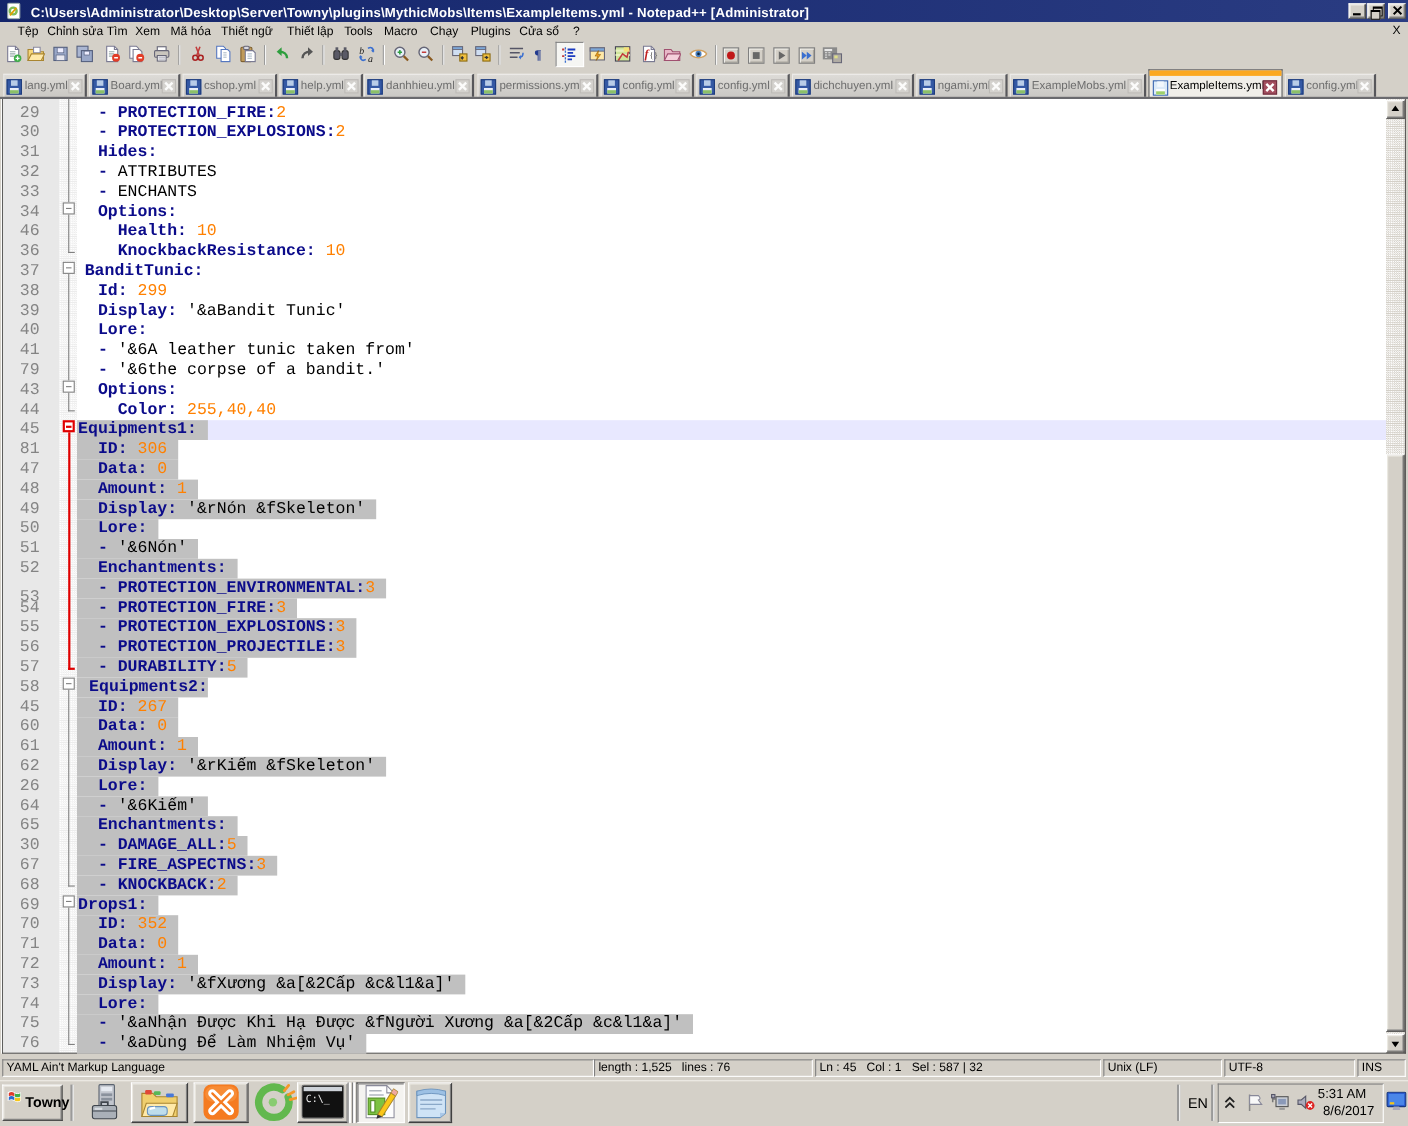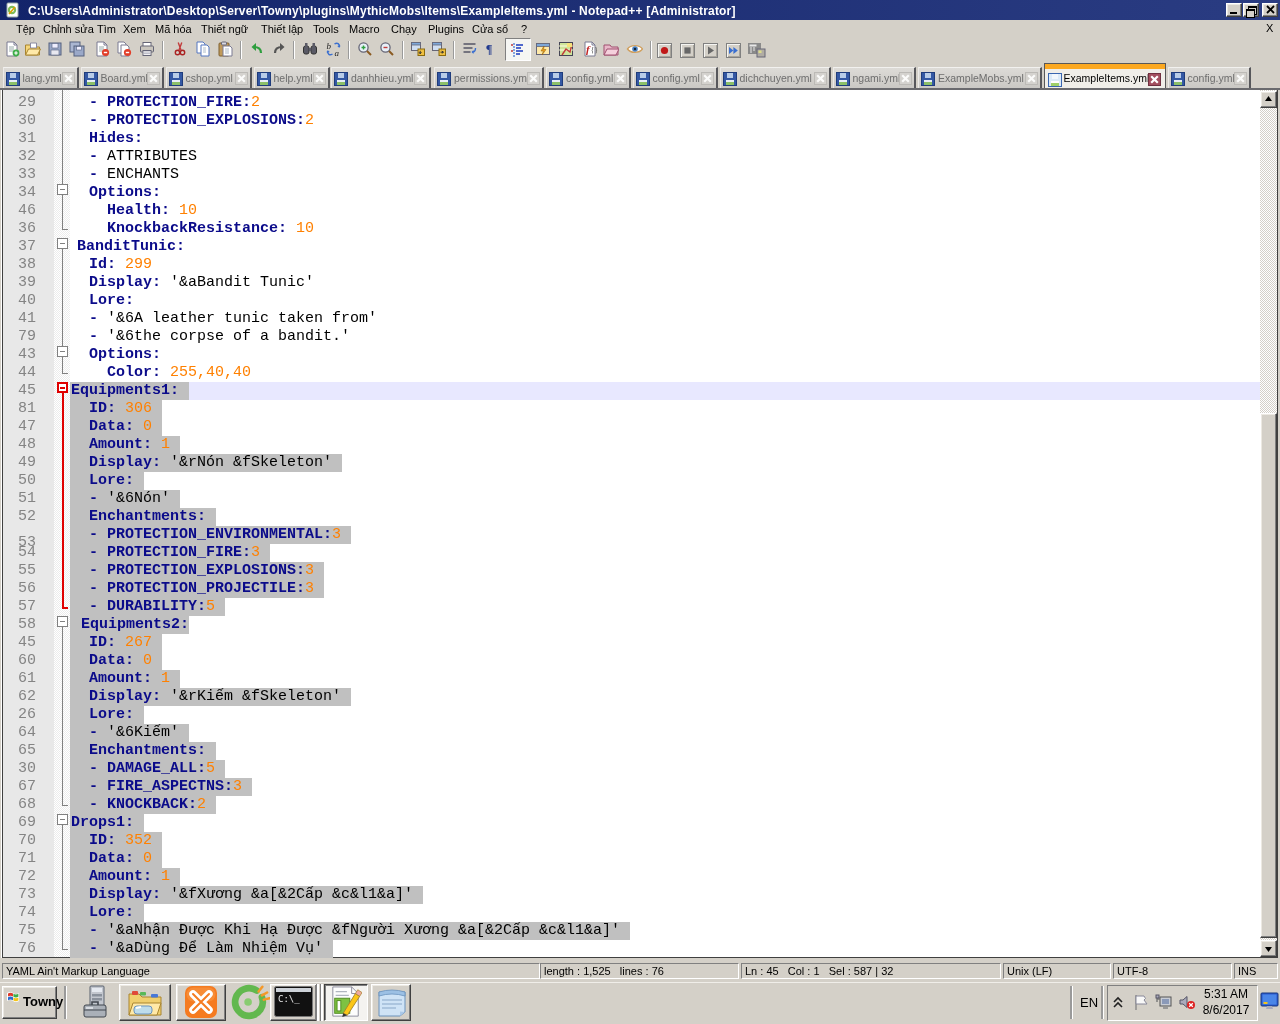--- a/index.html
+++ b/index.html
@@ -644,20 +644,20 @@
     <rect x="7" y="5" width="7" height="5" fill="#8a99b8"></rect>
     <rect x="8" y="13" width="5" height="2" fill="#999"></rect>
     <path d="M2 2v6M2 5h3" stroke="#777" stroke-width="1.4"></path>
     <rect x="1" y="1" width="3" height="3" fill="#aab" stroke="#556"></rect>
   </svg>
 <svg style="position:absolute;left:1178px;top:994px" width="18" height="17" viewBox="0 0 18 17">
     <path d="M2 6 h3 l4-3.5 v11 L5 10 H2z" fill="#aab" stroke="#556"></path>
     <circle cx="13" cy="11" r="4" fill="#d22"></circle>
     <path d="M11.2 9.2 l3.6 3.6 M14.8 9.2 l-3.6 3.6" stroke="#fff" stroke-width="1.3"></path>
   </svg>
-<div style="position:absolute;left:1198px;top:987px;width:56px;text-align:center;font:12px 'Liberation Sans',sans-serif;color:#000">5:31 AM</div>
+<div style="position:absolute;left:1198px;top:987px;width:56px;text-align:left;font:12px 'Liberation Sans',sans-serif;color:#000">5:31 AM</div>
 <div style="position:absolute;left:1198px;top:1003px;width:56px;text-align:center;font:12px 'Liberation Sans',sans-serif;color:#000">8/6/2017</div>
 <svg style="position:absolute;left:1260px;top:992px" width="19" height="18" viewBox="0 0 19 18">
     <rect x="1" y="1" width="17" height="13" rx="1" fill="#2a5ad0" stroke="#183a80"></rect>
     <rect x="2.5" y="2.5" width="14" height="10" fill="#4a86e8"></rect>
     <rect x="3.5" y="10" width="4" height="2" fill="#f5c518"></rect>
     <path d="M7 14h5l1 3H6z" fill="#aab"></path>
   </svg>
 
 </body></html>

